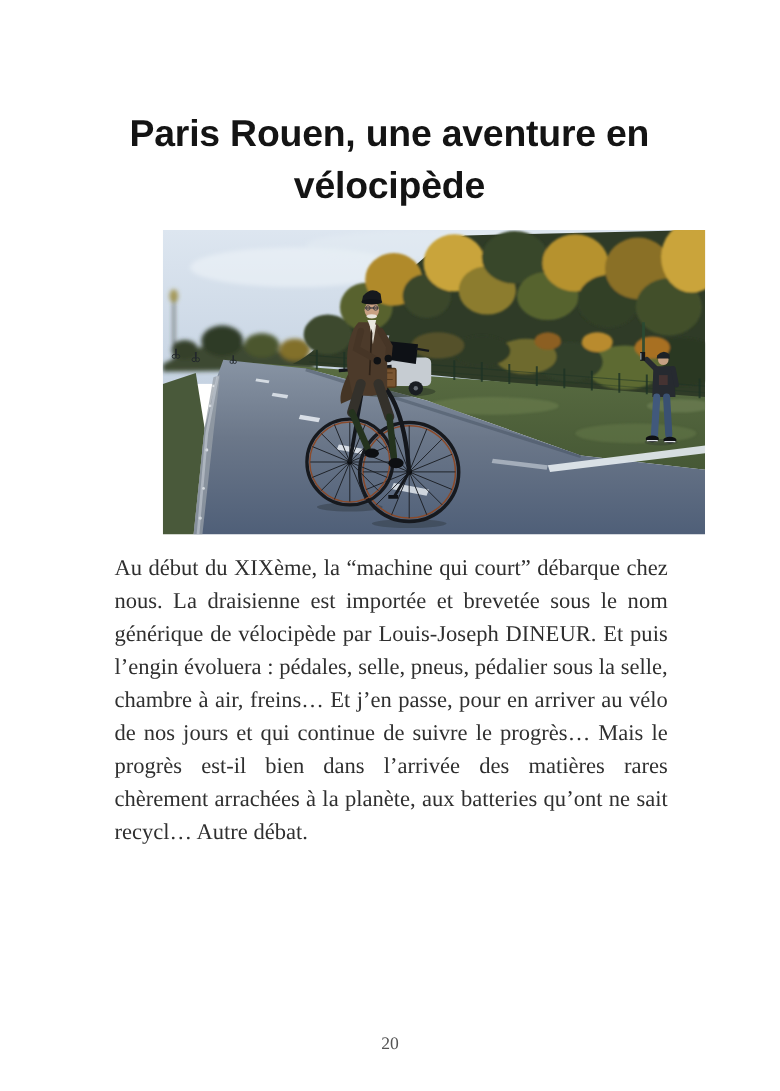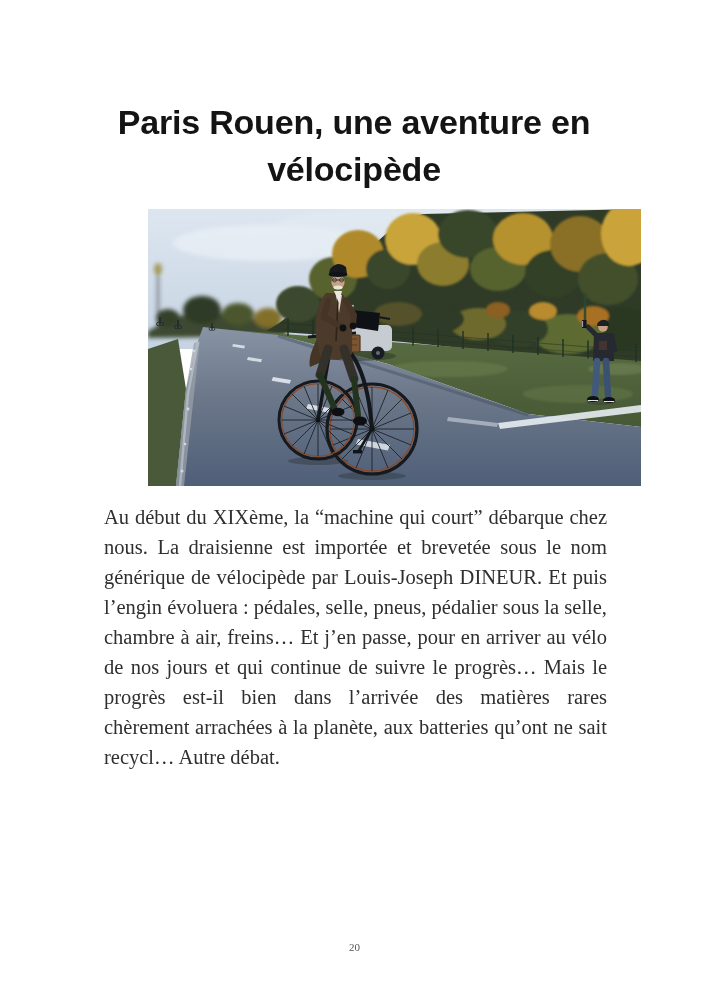--- a/index.html
+++ b/index.html
@@ -29,21 +29,21 @@
     font-family:"Liberation Serif", serif;
     font-size:20.5px;line-height:30px;
     color:#2f2f2f;
     text-align:justify;
     text-justify:inter-word;
   }
   .page-number{
     position:absolute;top:941px;left:0;width:709px;
     text-align:center;
     font-family:"Liberation Serif", serif;
-    font-size:11px;color:#555;
+    font-size:16px;color:#555;
   }
 </style>
 </head>
 <body>
 
 <div class="page">
 
   <h1 class="title">Paris Rouen, une aventure en vélocipède</h1>
 
   <figure class="photo-wrap" role="img" aria-label="Homme en costume d’époque roulant sur un vélocipède ancien sur une route bordée d’arbres d’automne ; une voiture argentée et un photographe au bord de la route">

